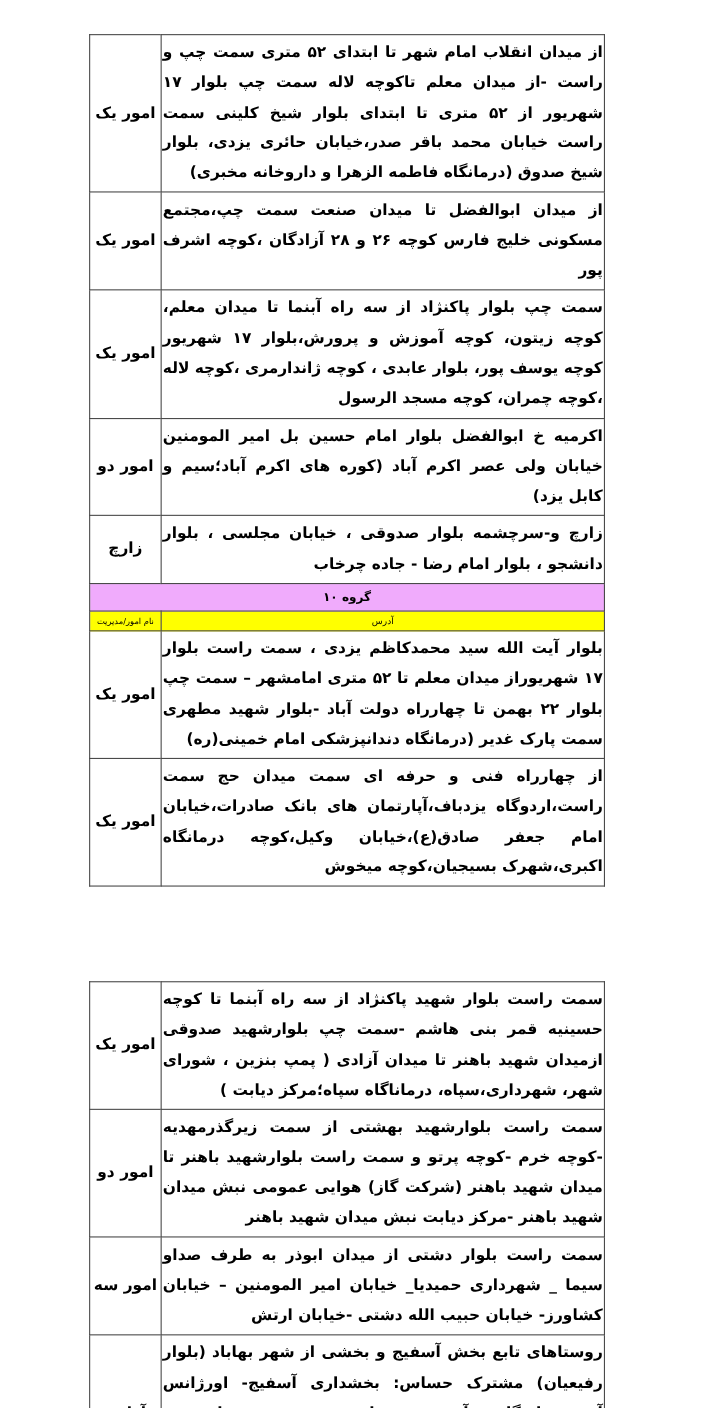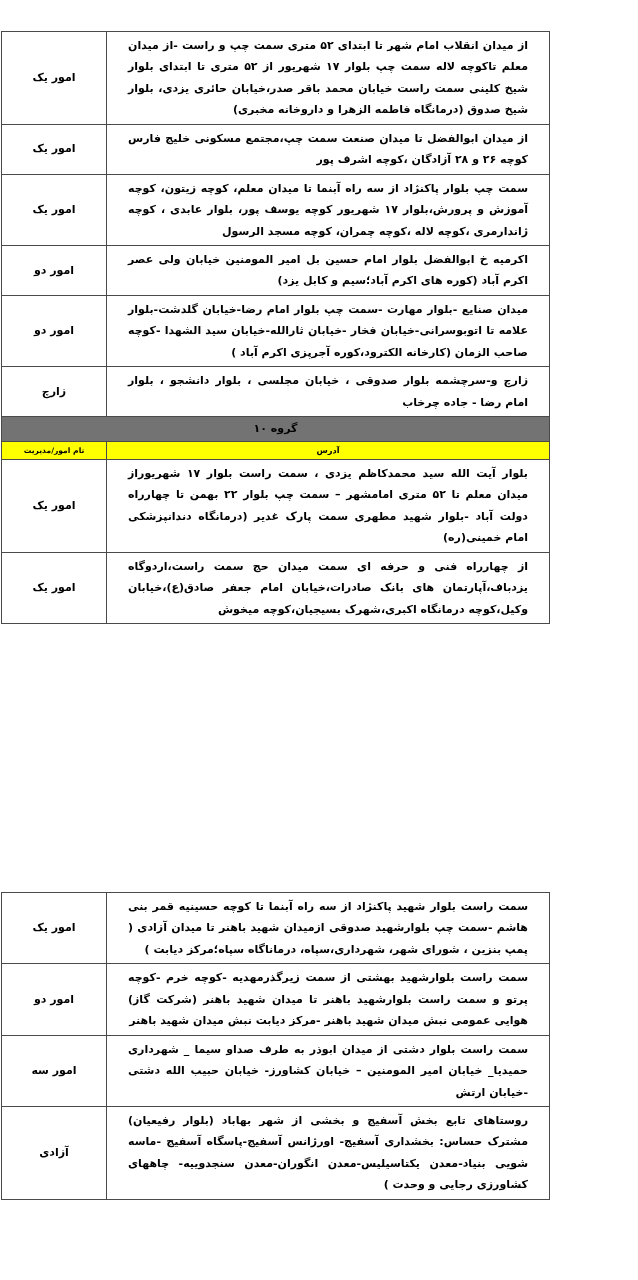--- a/index.html
+++ b/index.html
@@ -44,56 +44,56 @@
     top: 892px;
     right: 88px;
     width: 462px;
     border-radius: 28px;
   }
 
   .doc-table td,
   .doc-table th {
     border: 0.9px solid #4a4a4a;
     vertical-align: middle;
-    padding: 3px 21px;
-    font-size: 11px;
+    padding: 3px 1px;
+    font-size: 14px;
     line-height: 1.95;
     font-weight: 700;
     text-align: justify;
     text-align-last: right;
   }
 
   .col-name {
     width: 62px;
     text-align: right;
     text-align-last: center !important;
     font-size: 9.2px;
     white-space: nowrap;
   }
 
   .col-addr {
     width: 400px;
   }
 
   .group-header td {
-    background: #737373;
+    background: #f0abfc;
     text-align: center !important;
     text-align-last: center !important;
     font-size: 11px;
     font-weight: 700;
     padding: 5px 4px;
     line-height: 1.3;
   }
 
   .col-header td {
     background: #ffff00;
     text-align: center !important;
     text-align-last: center !important;
     font-size: 8.2px;
-    font-weight: 700;
+    font-weight: 400;
     padding: 3px 4px;
     line-height: 1.3;
   }
 
   .col-header td.col-name {
     font-size: 7.6px;
   }
 </style>
 </head>
 <body>
@@ -120,24 +120,20 @@
       <tr>
         <td class="col-addr">سمت چپ بلوار پاکنژاد از سه راه آبنما تا میدان معلم، کوچه زیتون، کوچه آموزش و پرورش،بلوار ۱۷ شهریور کوچه یوسف پور، بلوار عابدی ، کوچه ژاندارمری ،کوچه لاله ،کوچه چمران، کوچه مسجد الرسول</td>
         <td class="col-name">امور یک</td>
       </tr>
 
       <tr>
         <td class="col-addr">اکرمیه خ ابوالفضل بلوار امام حسین بل امیر المومنین خیابان ولی عصر اکرم آباد (کوره های اکرم آباد؛سیم و کابل یزد)</td>
         <td class="col-name">امور دو</td>
       </tr>
 
-      <tr>
-        <td class="col-addr">میدان صنایع -بلوار مهارت -سمت چپ بلوار امام رضا-خیابان گلدشت-بلوار علامه تا اتوبوسرانی-خیابان فخار -خیابان ثارالله-خیابان سید الشهدا -کوچه صاحب الزمان  (کارخانه الکترود،کوره آجرپزی اکرم آباد )</td>
-        <td class="col-name">امور دو</td>
-      </tr>
 
 
 
       <tr>
         <td class="col-addr">زارچ و-سرچشمه بلوار صدوقی ، خیابان مجلسی ، بلوار دانشجو ، بلوار امام رضا - جاده چرخاب</td>
         <td class="col-name">زارچ</td>
       </tr>
 
       <tr class="group-header">
         <td colspan="2">گروه ۱۰</td>

